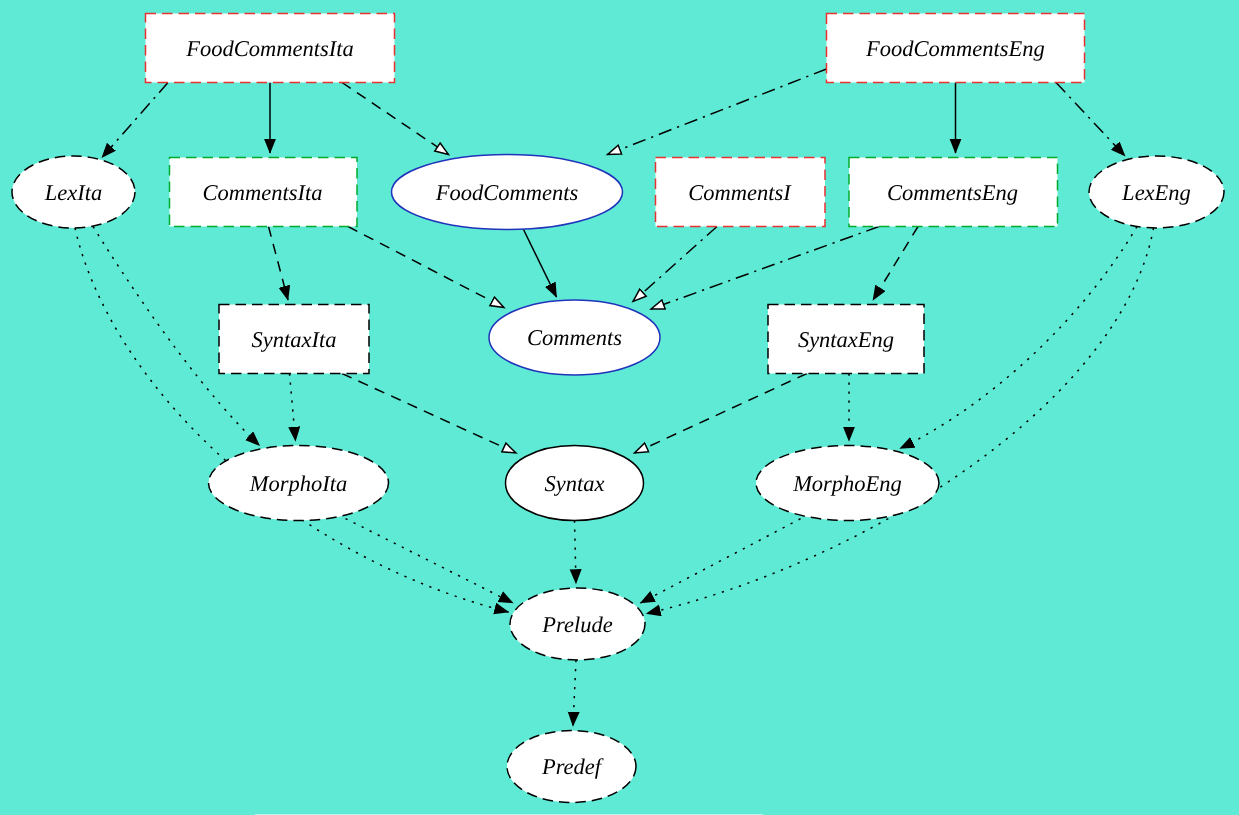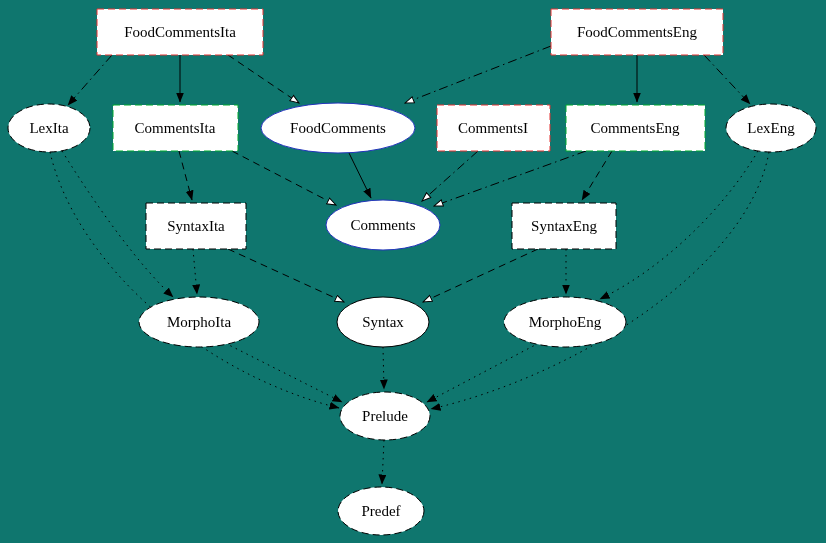--- a/index.html
+++ b/index.html
@@ -1,16 +1,16 @@
 <!DOCTYPE html>
 <html><head>
 <meta charset="utf-8">
 <style>
   html,body{margin:0;padding:0;background:#ffffff;}
-  .canvas{width:826px;height:543px;position:relative;background:#0f766e;overflow:hidden;}
+  .canvas{width:826px;height:543px;position:relative;background:#5eead4;overflow:hidden;font-style:italic;}
   svg{display:block;}
   .label{font-family:"Liberation Serif","DejaVu Serif",serif;font-size:15px;fill:#000000;}
   .edge{fill:none;stroke:#000000;stroke-width:1;}
   .e-dashed{stroke-dasharray:7 5;}
   .e-dotted{stroke-dasharray:1.5 4.5;}
   .e-dashdot{stroke-dasharray:9 4 1.5 4;}
   .node-shape{fill:#ffffff;stroke-width:1;}
   .n-dashed{stroke-dasharray:7 4;}
 </style>
 </head>

